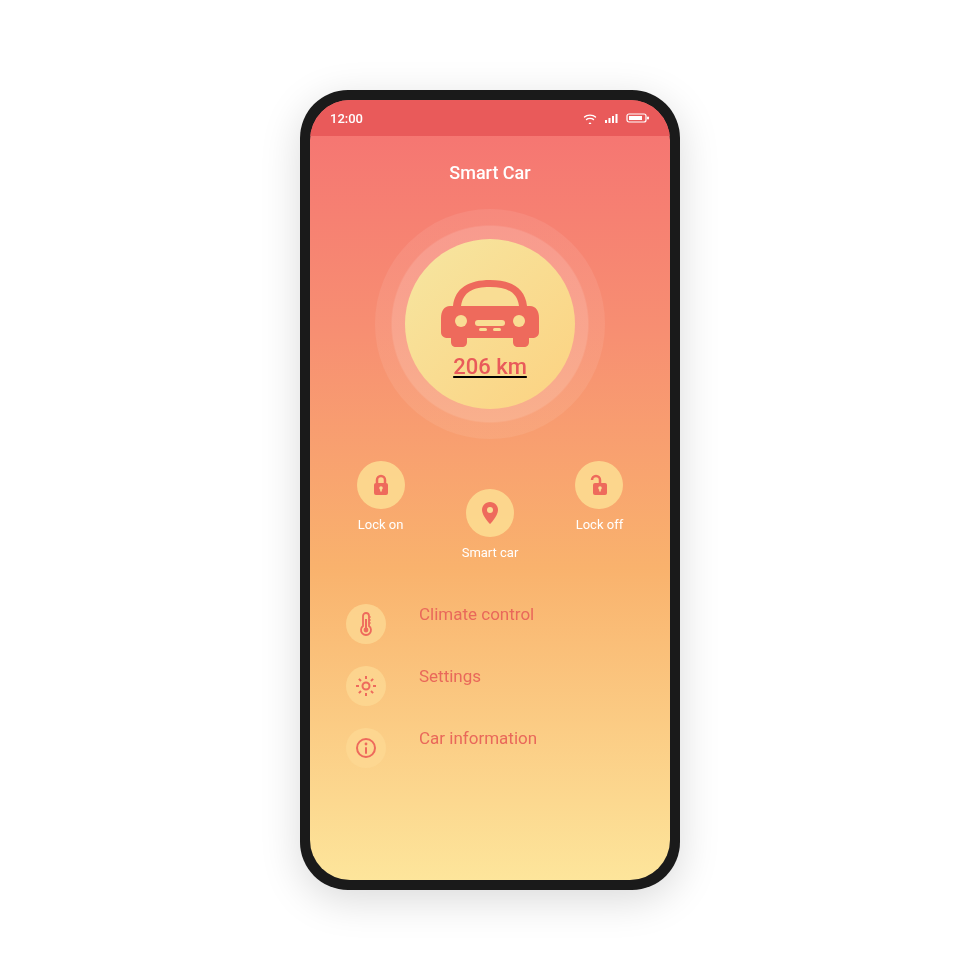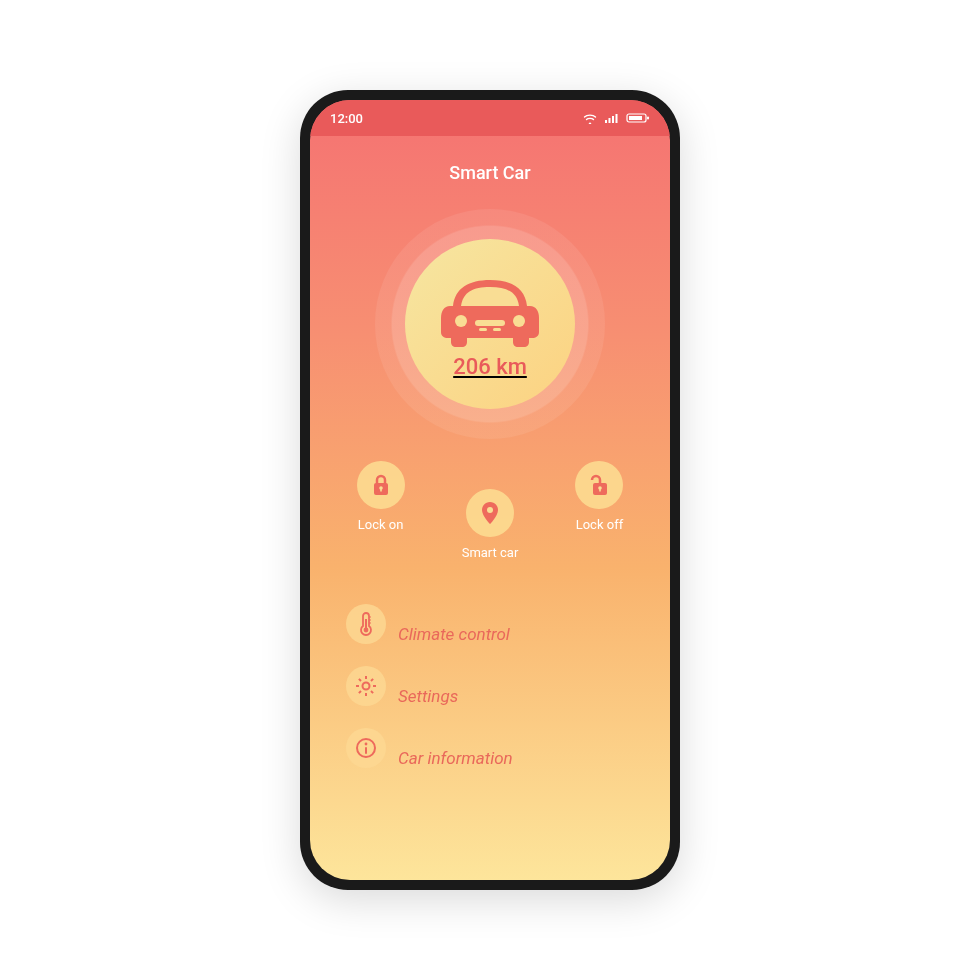--- a/index.html
+++ b/index.html
@@ -109,24 +109,23 @@
   }
   .menu {
     margin-top: 44px;
     padding: 0 36px;
     display: flex;
     flex-direction: column;
     gap: 22px;
   }
   .menu-item {
     display: flex;
-    align-items: flex-end;
-    gap: 12px;
+    align-items: flex-start;
+    gap: 33px;
     cursor: pointer;
-    font-style: italic;
   }
   .menu-icon {
     width: 40px;
     height: 40px;
     border-radius: 50%;
     background: rgba(253, 216, 147, 0.82);
     display: flex;
     align-items: center;
     justify-content: center;
   }

